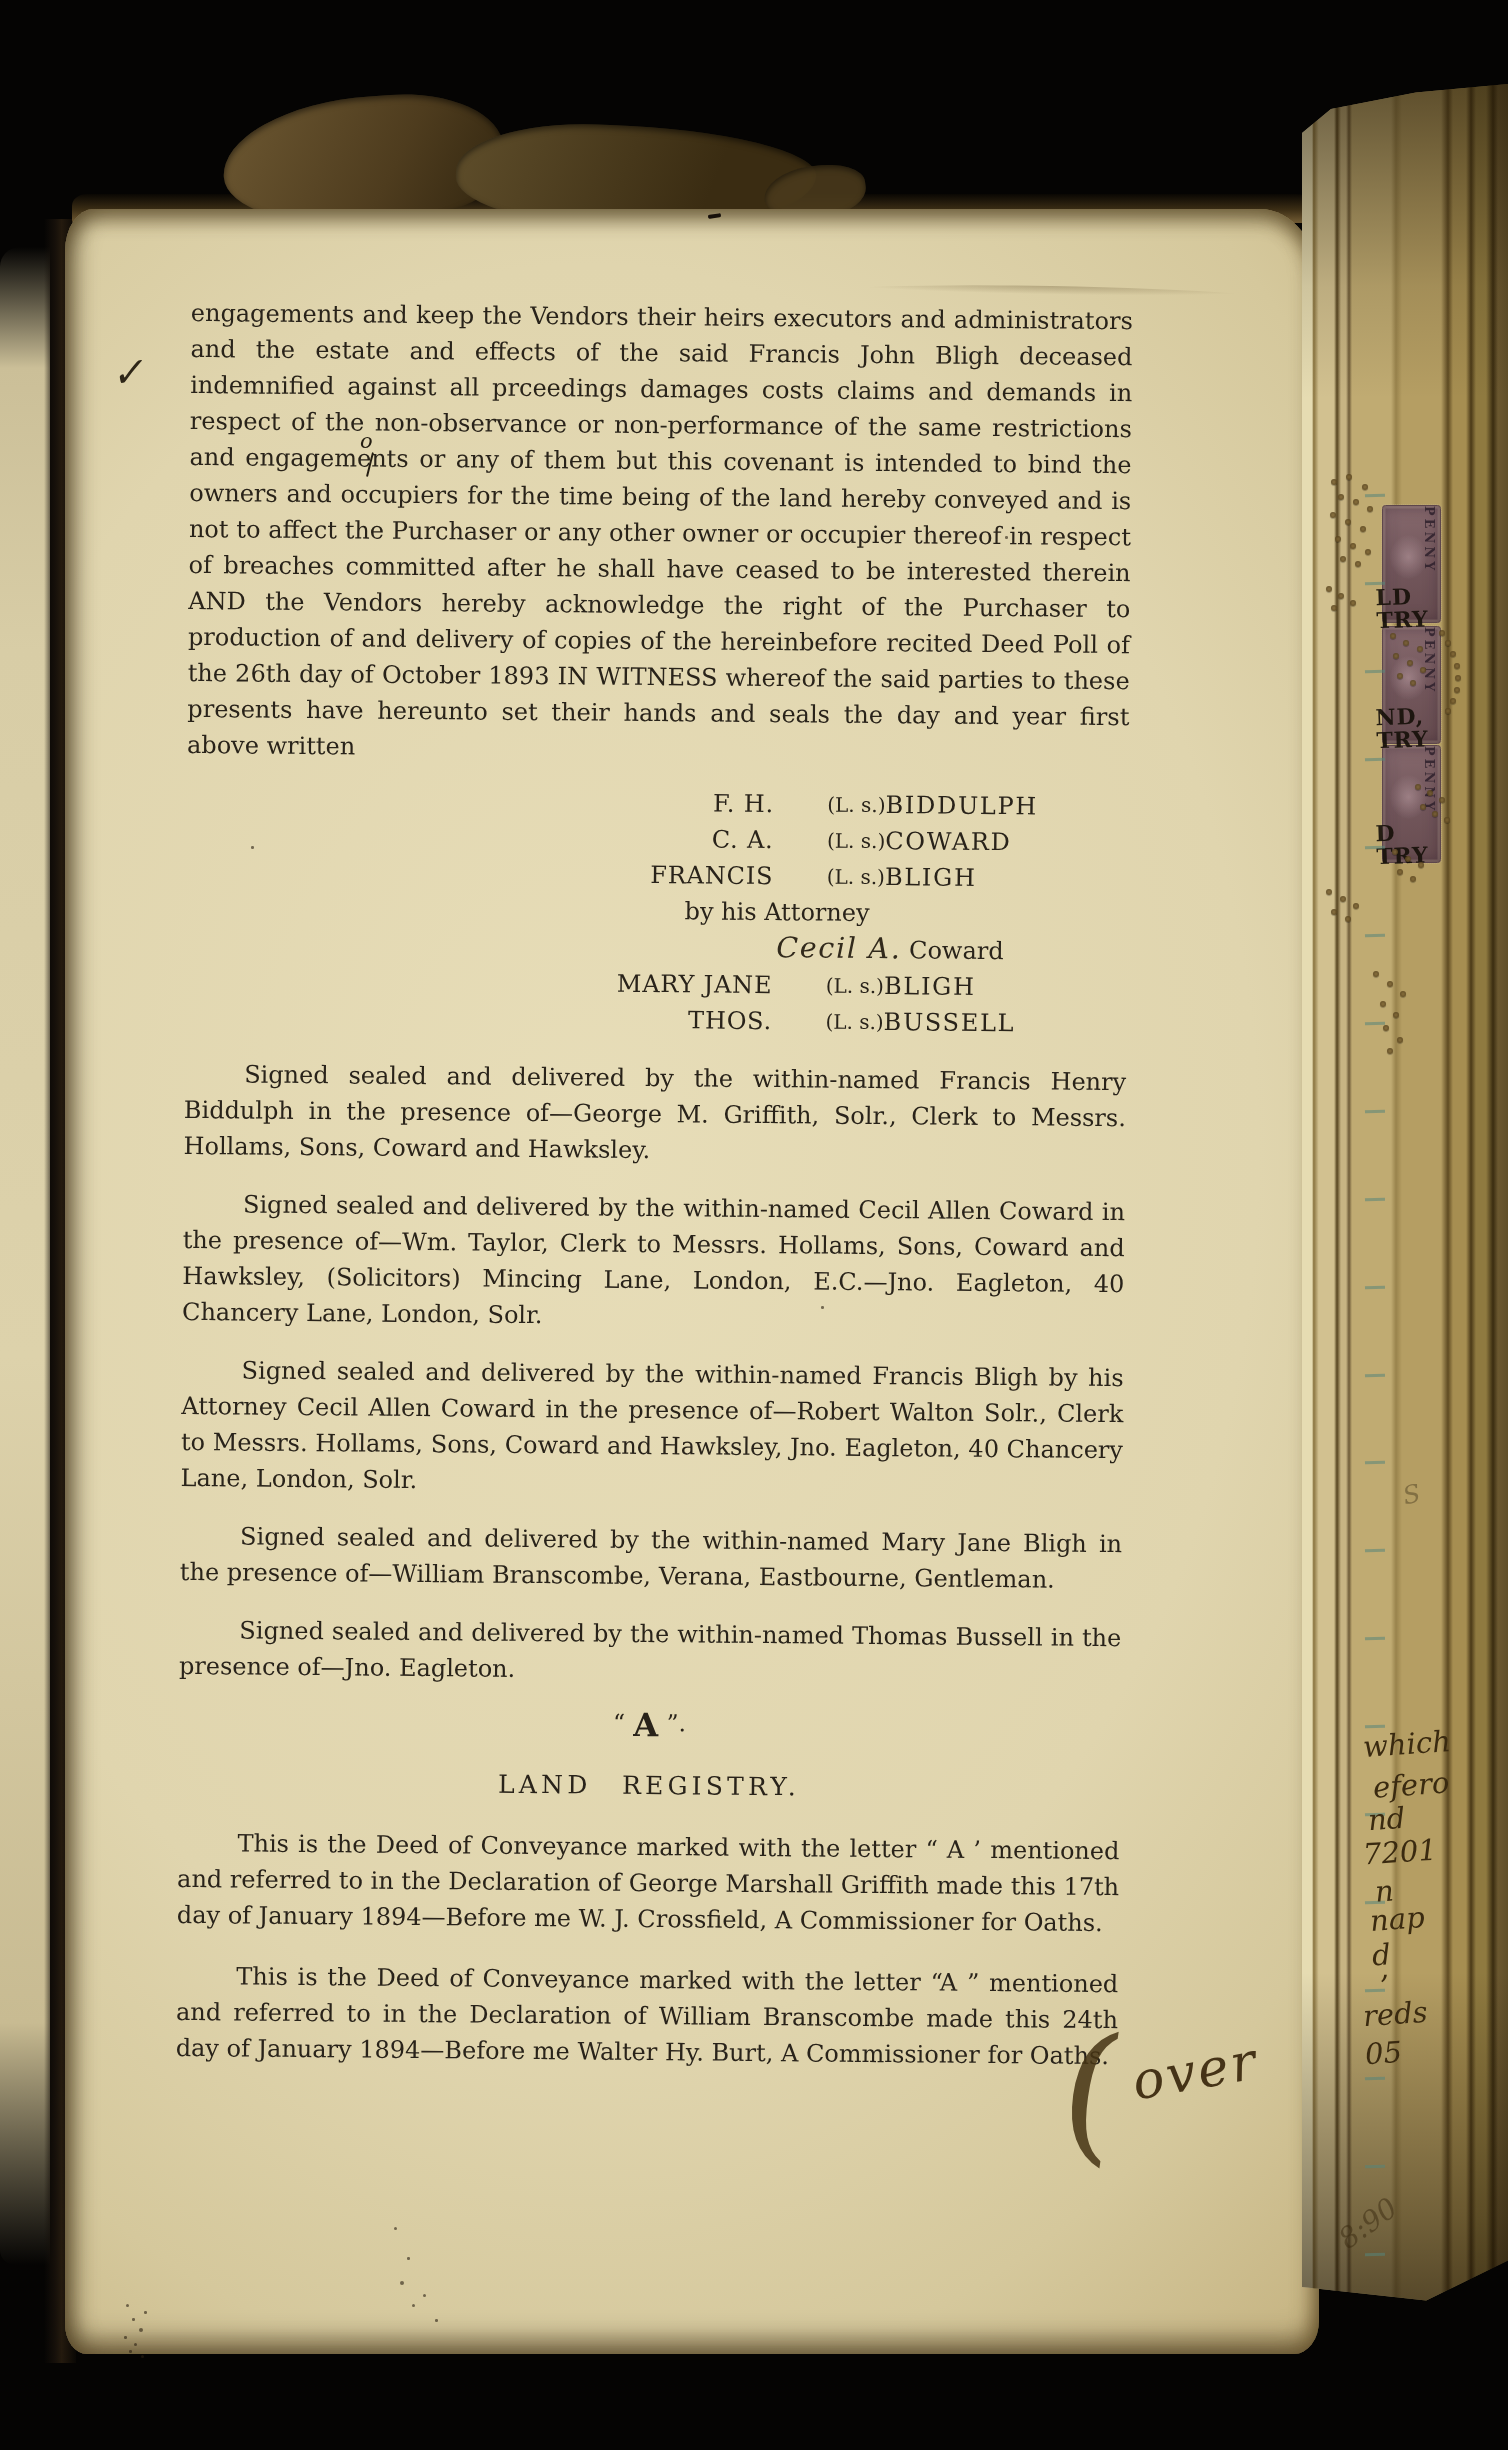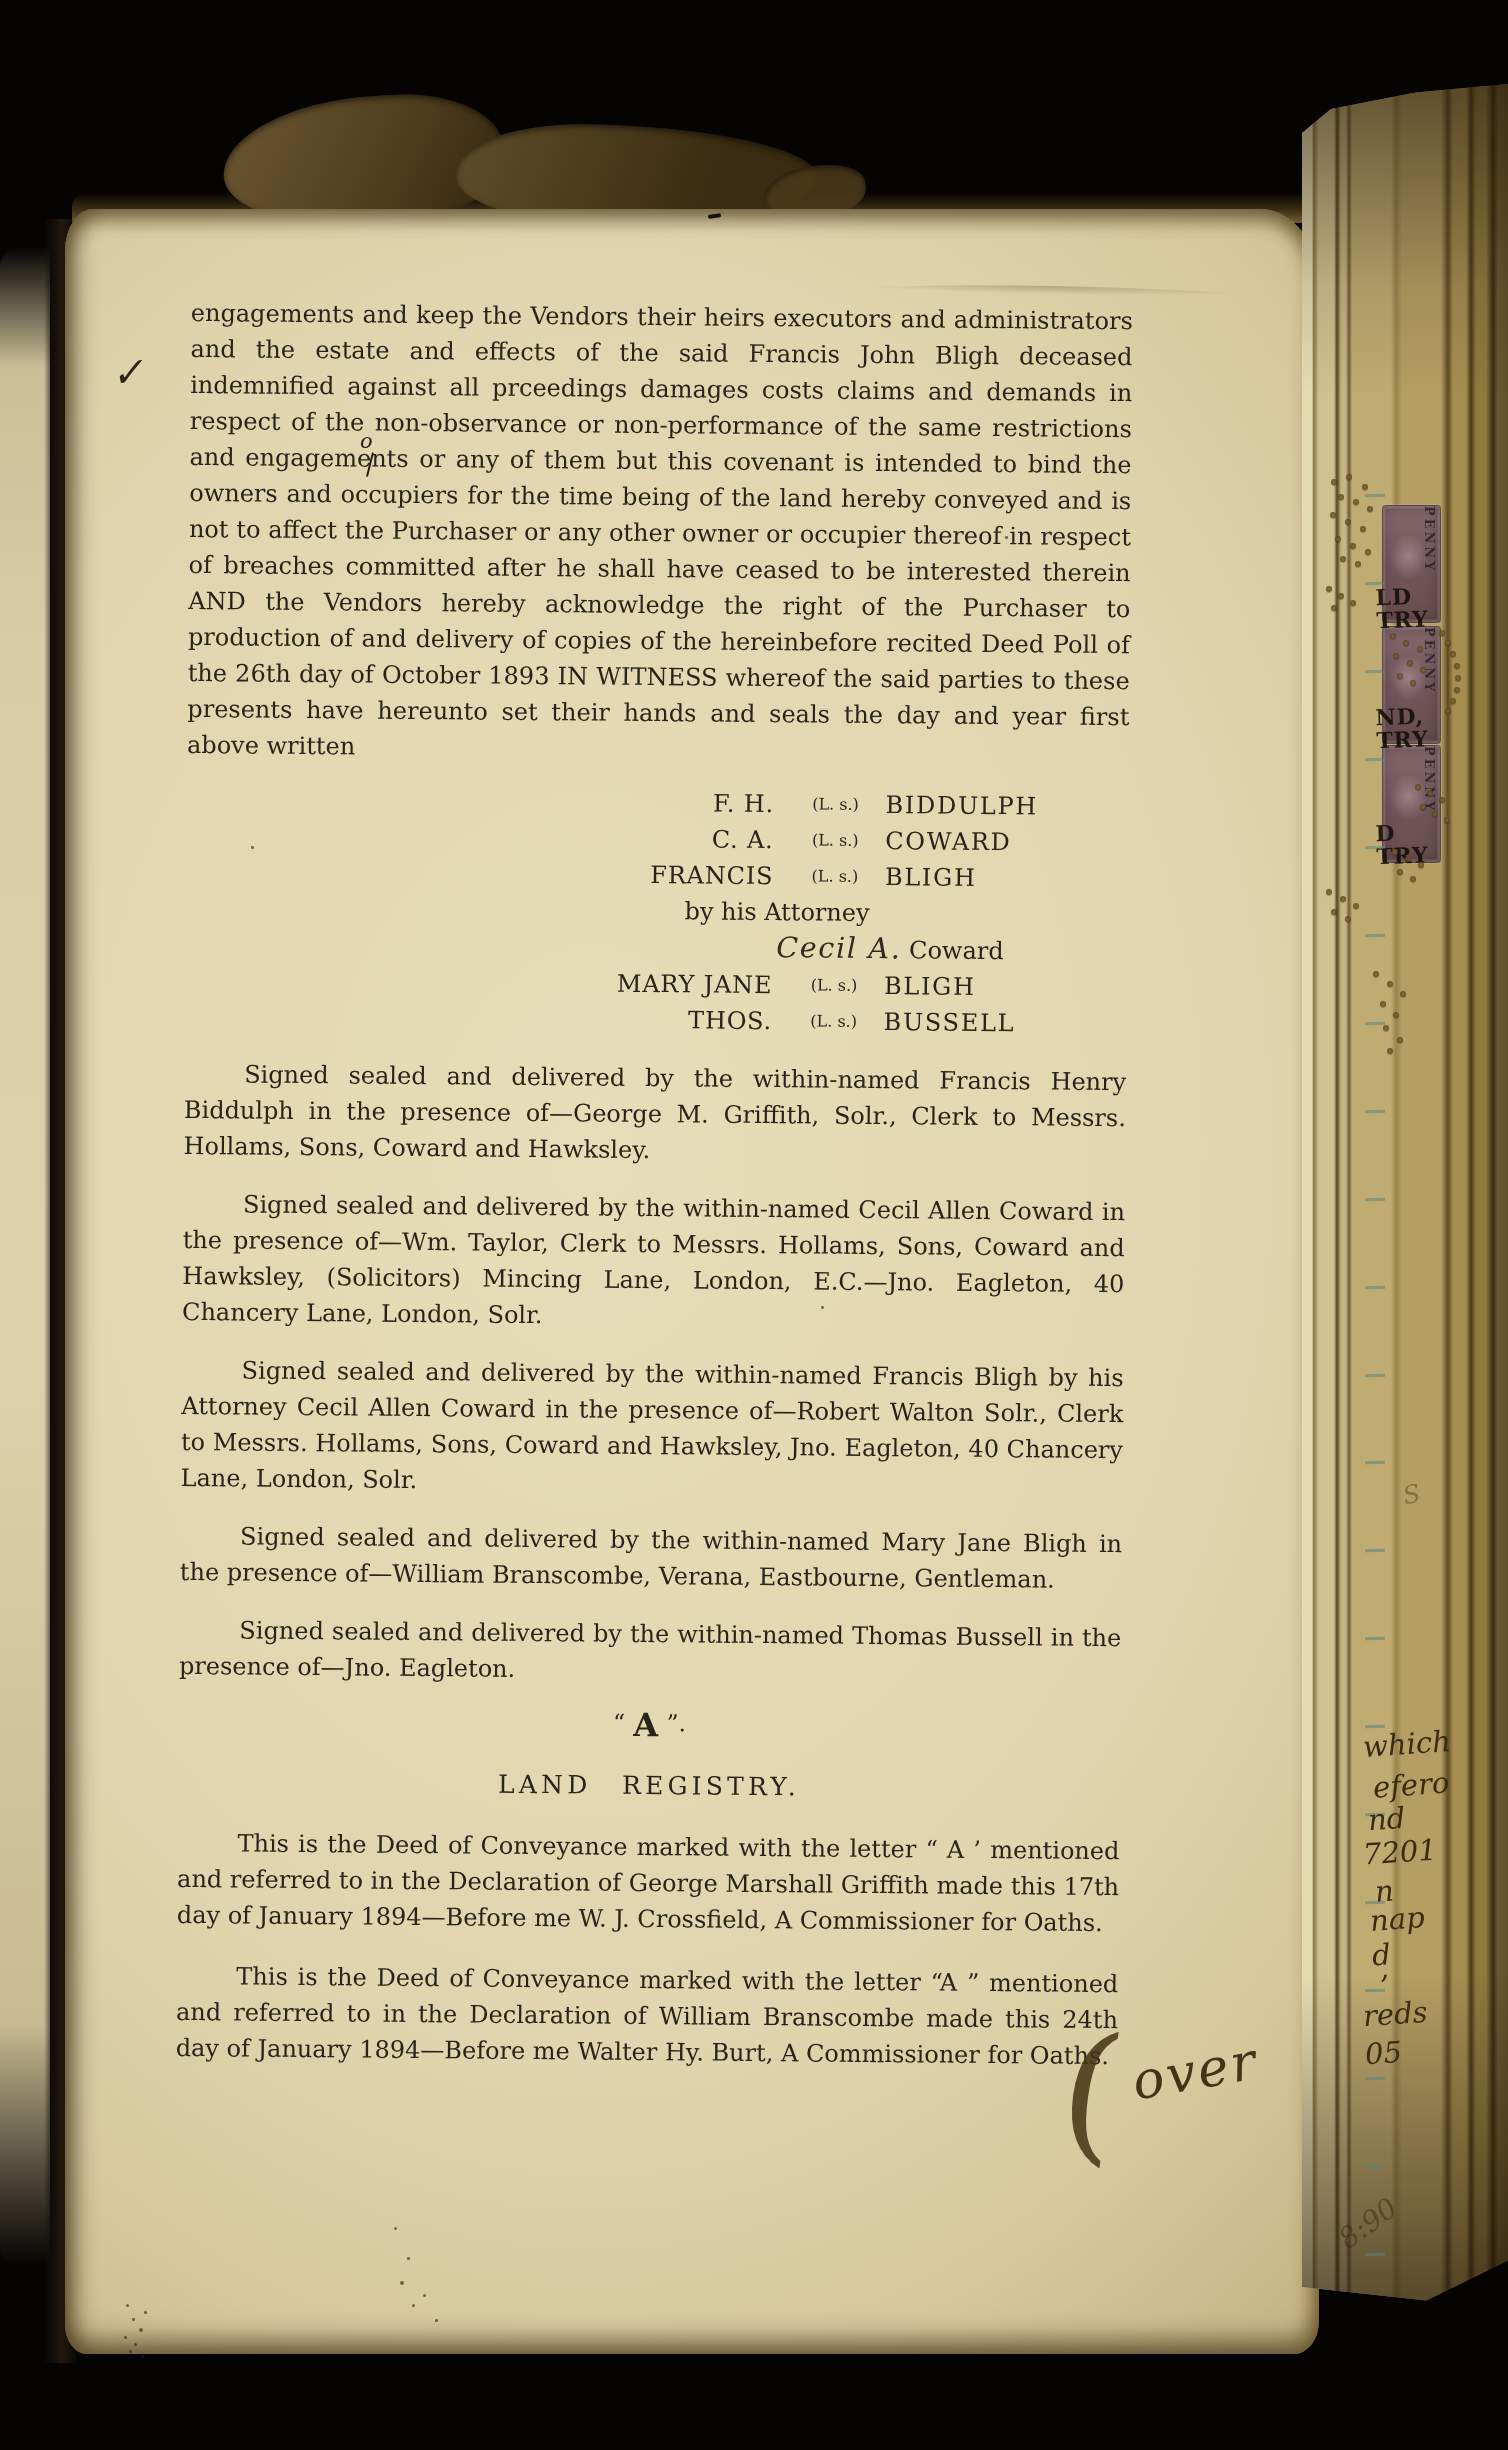--- a/index.html
+++ b/index.html
@@ -58,21 +58,21 @@
   
   .text-layer{position:absolute;left:191px;top:295px;width:942px;color:#29231a;
     font-size:24px;line-height:36px;transform:rotate(.5deg);transform-origin:0 0;
     text-align:justify;}
   .para{margin:0 0 0 0;text-indent:60px;}
   .para.first{text-indent:0;margin-top:0;}
   .mt{margin-top:22px;}
   .sig-block{width:469px;margin:18.4px 0 0 419px;}
   .sig-row{display:grid;grid-template-columns:180px 100px 1fr;column-gap:0;text-align:left;}
   .sig-name{text-align:right;padding-right:11.7px;letter-spacing:0.8px;}
-  .sig-seal{text-align:center;font-size:16px;}
+  .sig-seal{text-align:right;font-size:20px;}
   .sig-surname{letter-spacing:1.7px;}
   .attorney-label{margin-left:80px;text-align:left;}
   .attorney-sig{margin-left:172px;text-align:left;}
   .script{font-style:italic;font-size:28.5px;letter-spacing:1.7px;color:#322a1c;}
   .heading-a{text-align:center;margin-top:16.7px;font-weight:bold;}
   .heading-a .quote{font-size:23.4px;font-weight:normal;vertical-align:5px;}
   .heading-a .letter{font-size:32px;}
   .registry{text-align:center;margin-top:22px;font-size:25px;letter-spacing:4.2px;word-spacing:18.4px;}
   
   .hand{position:absolute;font-style:italic;color:#3c2c12;}

